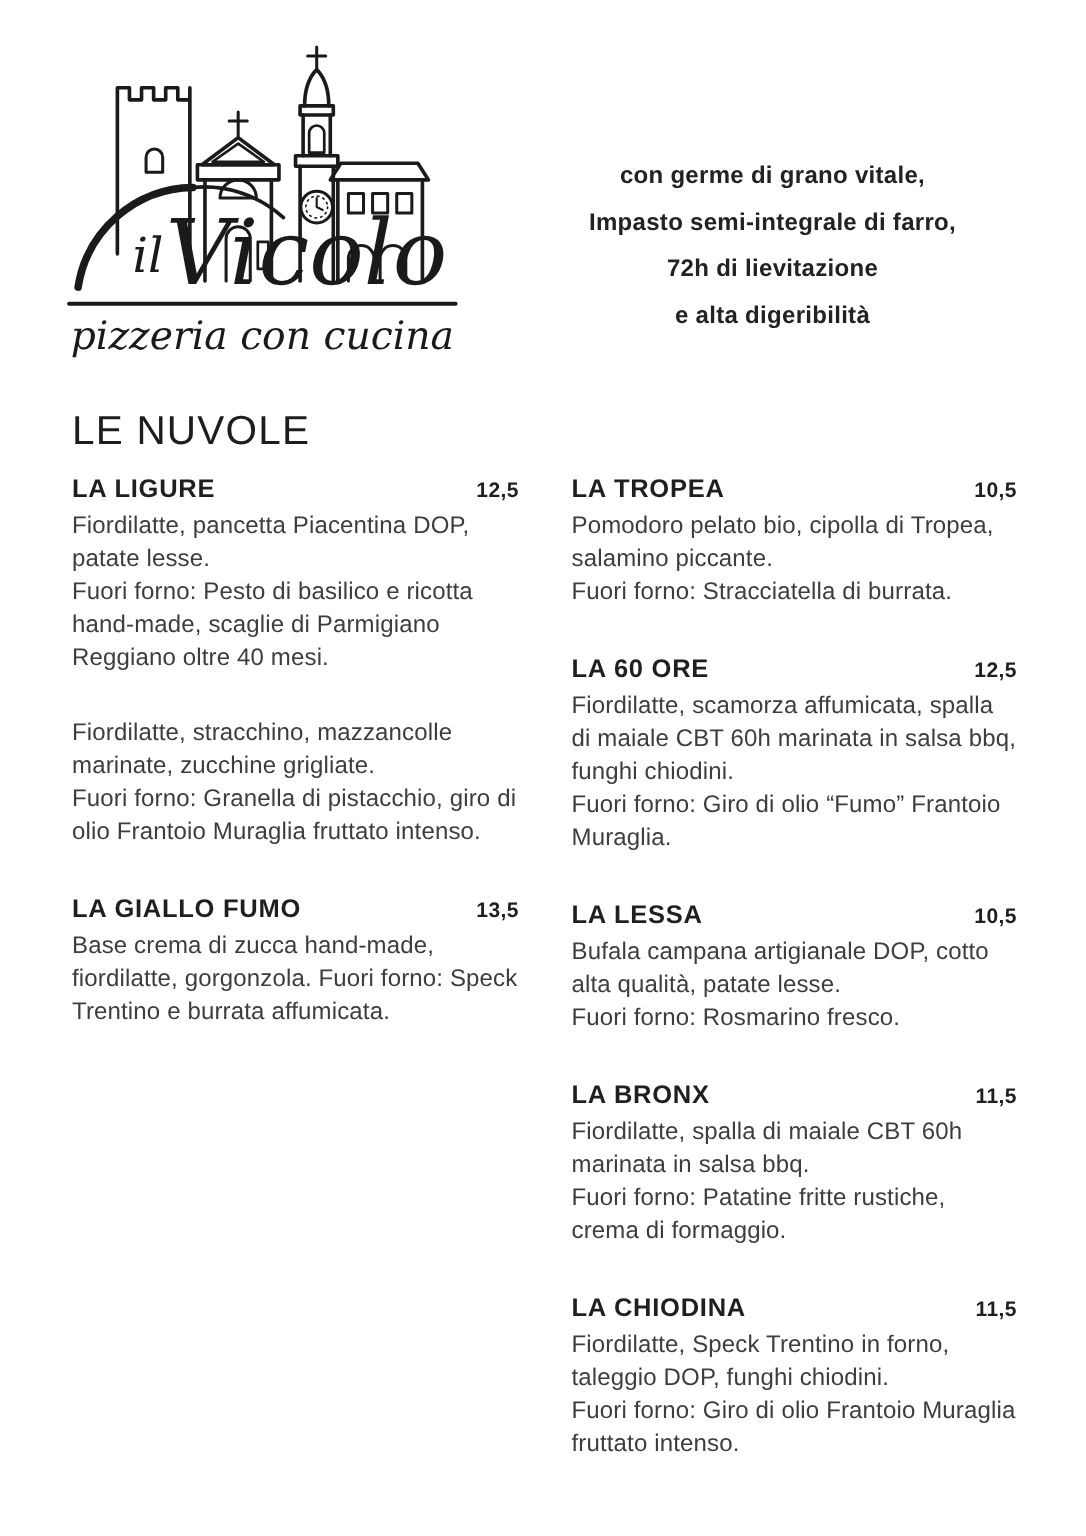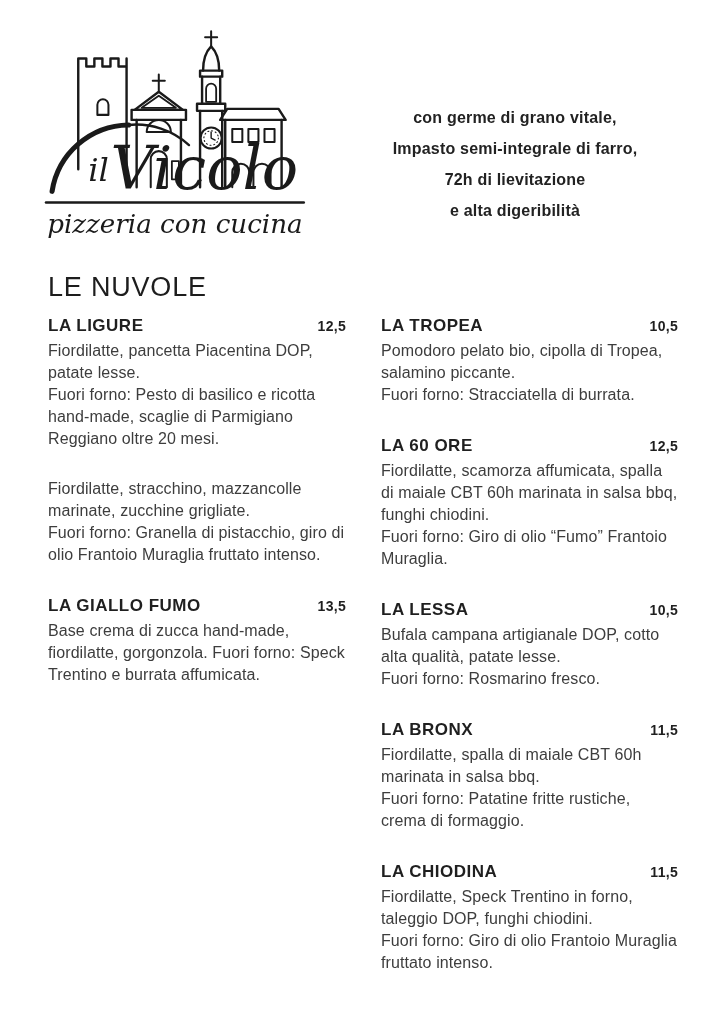--- a/index.html
+++ b/index.html
@@ -108,21 +108,21 @@
   <div class="menu">
 
     <div class="col">
 
       <div class="item">
         <div class="item-head">
           <span class="item-name">LA LIGURE</span>
           <span class="item-price">12,5</span>
         </div>
         <div class="item-desc">Fiordilatte, pancetta Piacentina DOP, patate lesse.
-Fuori forno: Pesto di basilico e ricotta hand-made, scaglie di Parmigiano Reggiano oltre 20 mesi.</div>
+Fuori forno: Pesto di basilico e ricotta hand-made, scaglie di Parmigiano Reggiano oltre 40 mesi.</div>
       </div>
 
       <div class="item">
         <div class="item-desc">Fiordilatte, stracchino, mazzancolle marinate, zucchine grigliate.
 Fuori forno: Granella di pistacchio, giro di olio Frantoio Muraglia fruttato intenso.</div>
       </div>
 
       <div class="item">
         <div class="item-head">
           <span class="item-name">LA GIALLO FUMO</span>

